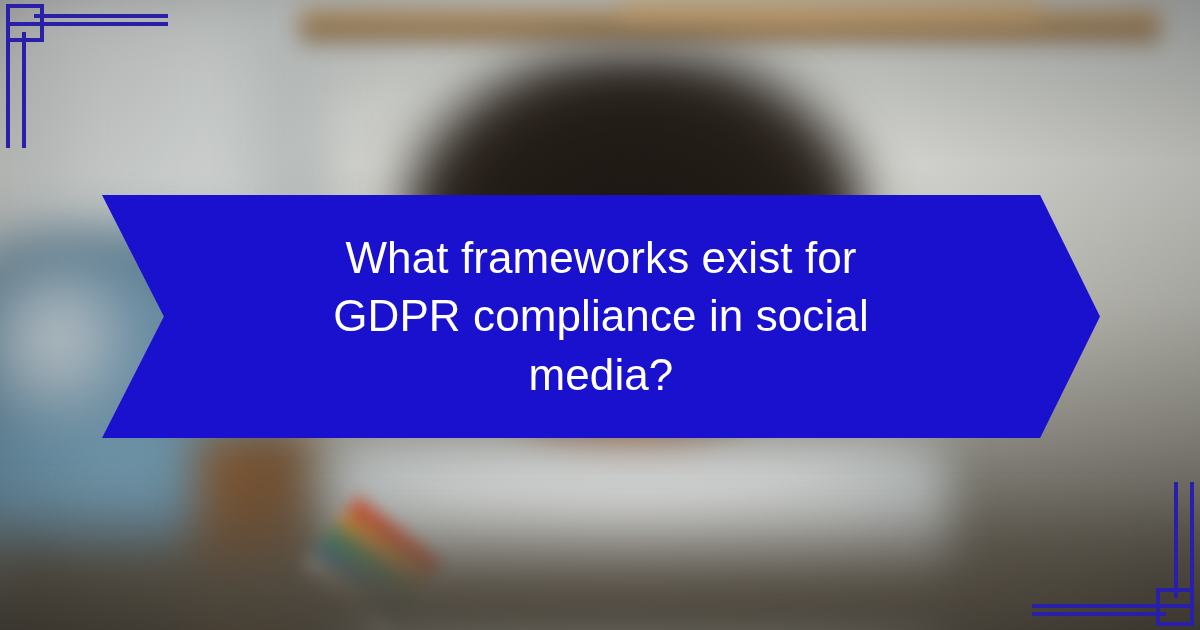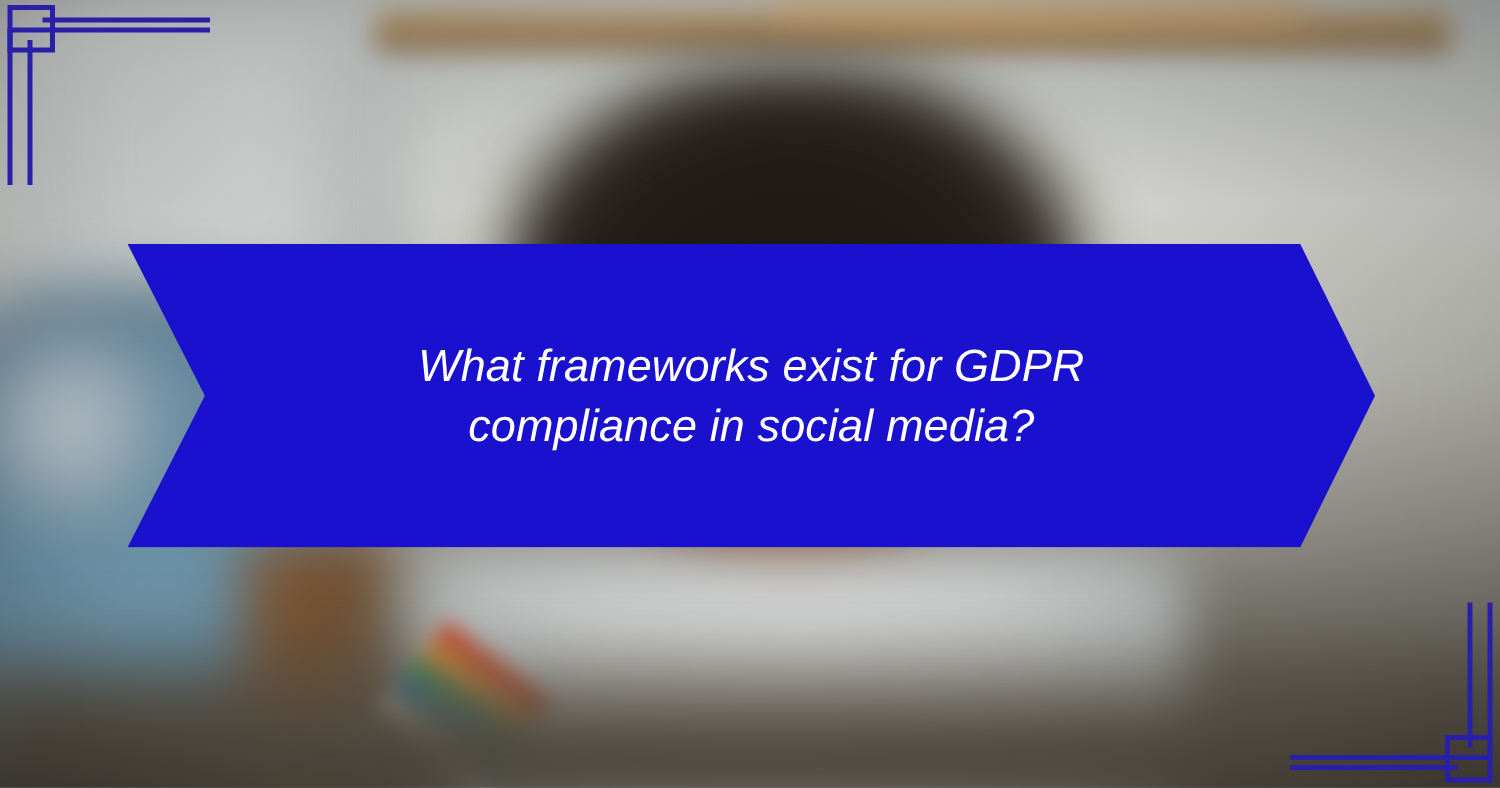--- a/index.html
+++ b/index.html
@@ -230,29 +230,28 @@
       0% 100%,
       6.2% 50%
     );
     display: flex;
     align-items: center;
     justify-content: center;
   }
   #banner-title {
     color: #ffffff;
     font-family: "Liberation Sans", sans-serif;
-    font-size: 36px;
+    font-size: 44px;
     font-weight: 400;
     line-height: 1.32;
     text-align: center;
     letter-spacing: .1px;
     max-width: 640px;
     margin: 0;
     padding: 0 60px 0 60px;
-    font-style: italic;
   }
 </style>
 </head>
 <body>
 
 <div id="stage">
 
   <div id="photo-bg">
     <div class="bg-wall"></div>
     <div class="panel-left"></div>

